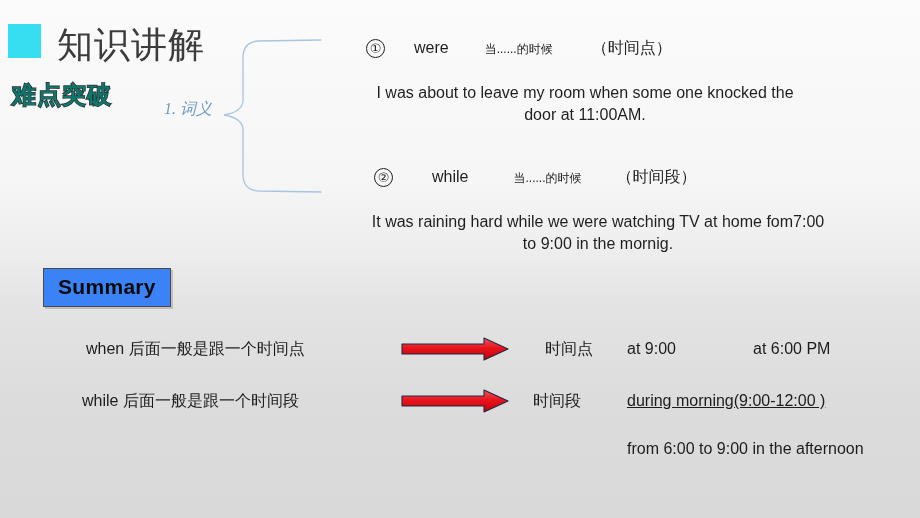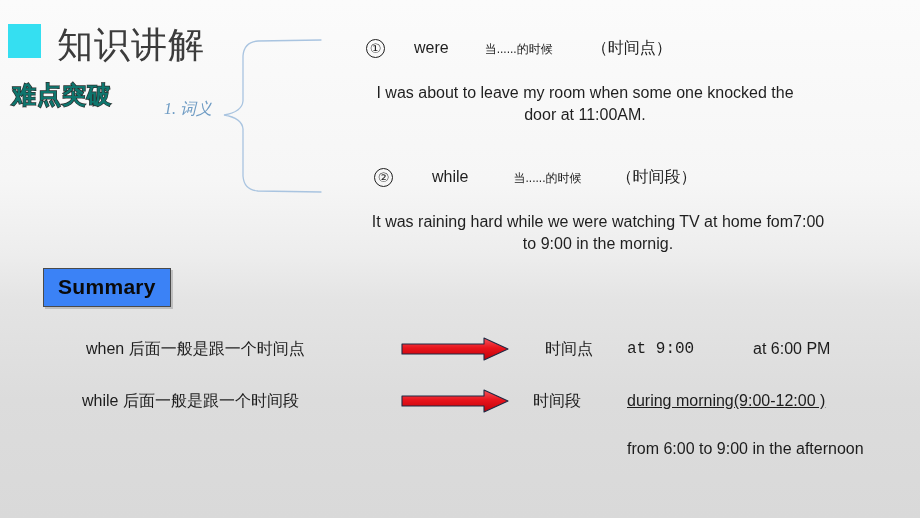--- a/index.html
+++ b/index.html
@@ -156,21 +156,21 @@
   #arrow-1 { left: 400px; top: 337px; width: 110px; height: 24px; }
   #arrow-2 { left: 400px; top: 389px; width: 110px; height: 24px; }
 
   .sum-right {
     position: absolute;
     font-size: 16px;
     color: #1c1c1c;
     white-space: nowrap;
   }
   #sum-type-1   { left: 533px; top: 339px; margin-left: 12px; }
-  #sum-ex-1a    { left: 627px; top: 340px; font-family: Liberation Mono, monospace; }
+  #sum-ex-1a    { left: 627px; top: 340px; }
   #sum-ex-1b    { left: 753px; top: 340px; }
   #sum-type-2   { left: 533px; top: 391px; }
   #sum-ex-2a    { left: 627px; top: 392px; text-decoration: underline; }
   #sum-ex-3     { left: 627px; top: 440px; }
 </style>
 </head>
 <body>
 
 <div class="slide">
 

